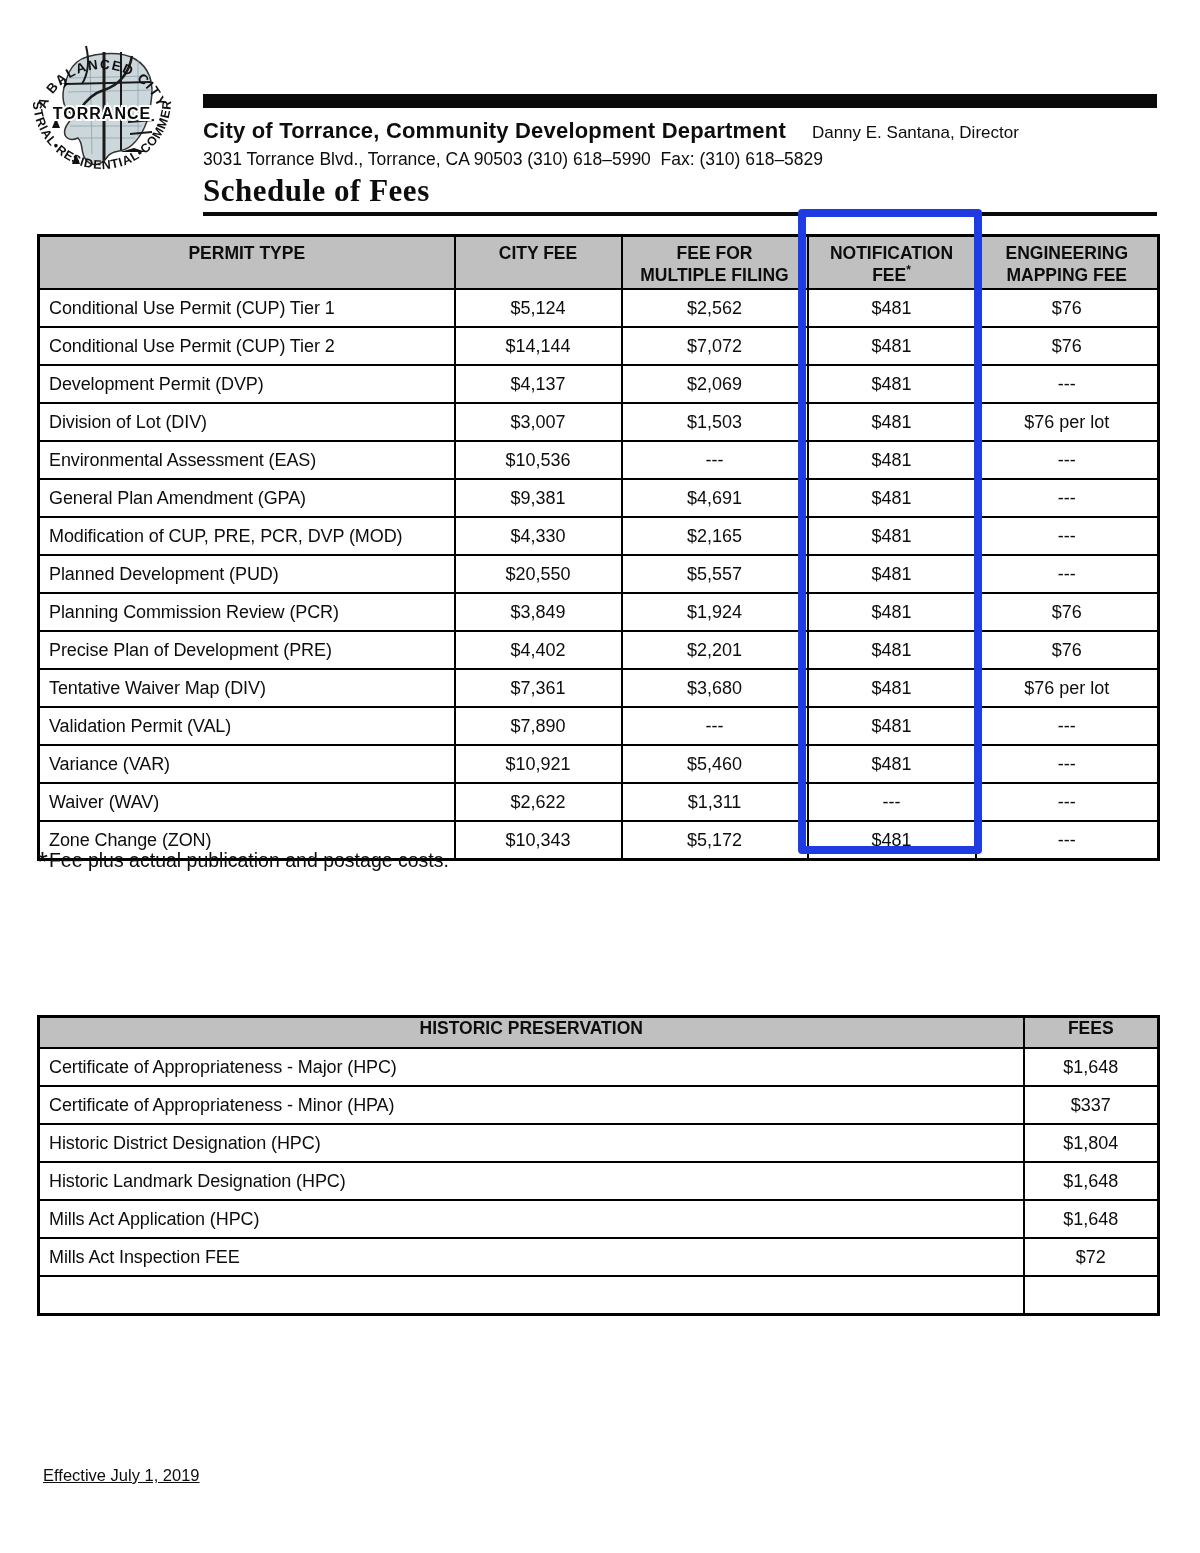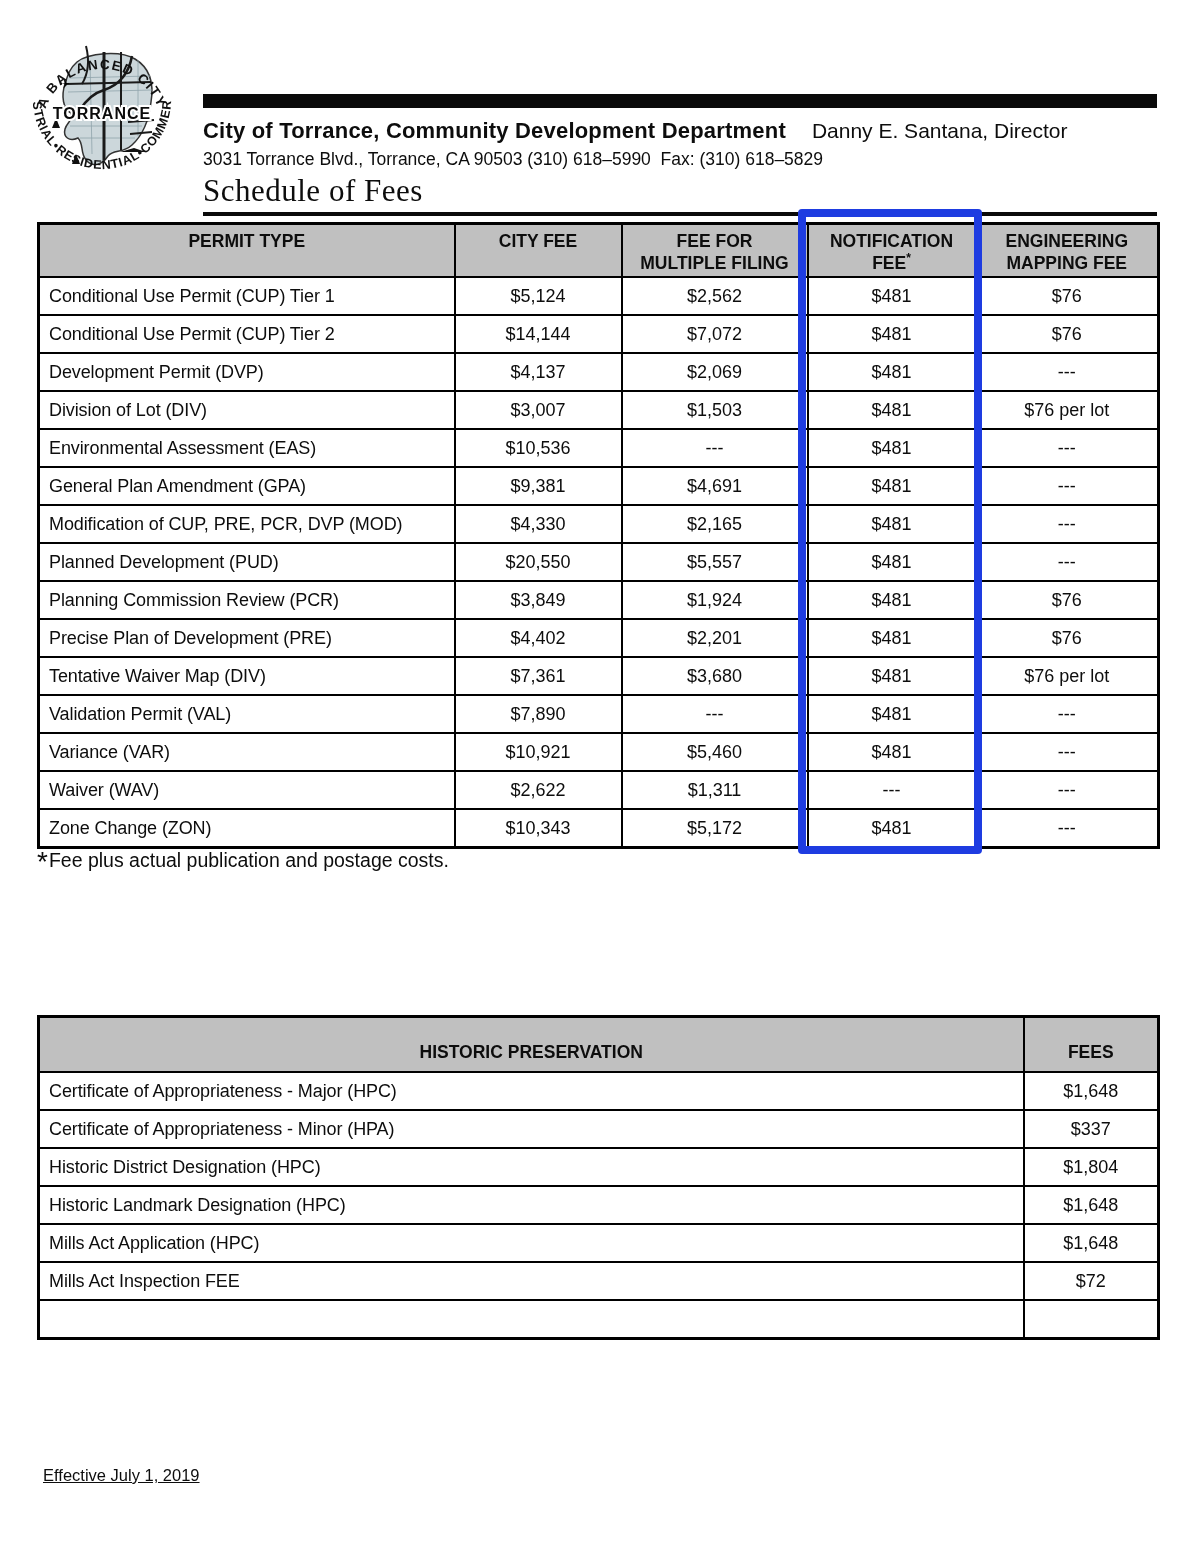--- a/index.html
+++ b/index.html
@@ -13,44 +13,44 @@
     overflow:hidden;
   }
 
   
   .logo{position:absolute;left:20px;top:26px;width:164px;height:170px;}
   .ring-text{font-family:"Liberation Sans",sans-serif;font-weight:bold;fill:#111;}
   .header-block{position:absolute;left:203px;top:46px;width:954px;margin-top:48px;}
   .top-bar{height:14px;background:#0a0a0a;margin-bottom:10px;}
   .title-line{display:flex;align-items:baseline;gap:26px;white-space:nowrap;}
   .agency{font-size:22px;font-weight:bold;letter-spacing:0.2px;}
-  .director{font-size:21px;}
+  .director{font-size:17px;}
   .address{font-size:17.5px;margin-top:5px;white-space:pre;}
   .doc-title{
     font-family:"Liberation Serif","DejaVu Serif",serif;
-    font-size:31px;font-weight:normal;letter-spacing:0.5px;
+    font-size:31px;font-weight:bold;letter-spacing:0.5px;
     margin-top:3px;padding-bottom:3px;
     border-bottom:4px solid #0a0a0a;
   }
 
   
   .tbl{border-collapse:collapse;table-layout:fixed;width:1120px;border:3px solid #000;}
   .tbl th,.tbl td{border:2px solid #000;overflow:hidden;}
   .tbl th{
     background:var(--hdr,#c0c0c0);
     font-size:17.5px;font-weight:bold;text-align:center;vertical-align:top;
     padding-top:6px;line-height:1.25;height:44px;
   }
   .tbl th sup{font-size:12px;vertical-align:super;line-height:0;}
   .tbl td{height:34px;font-size:18px;background:#fff;}
   .tbl td.label{text-align:left;padding-left:9px;letter-spacing:-0.1px;}
   .tbl td.num{text-align:center;}
-  .fees-wrap{position:absolute;left:37px;top:222px;}
+  .fees-wrap{position:absolute;left:37px;top:234px;}
   .historic-wrap{position:absolute;left:37px;top:1015px;}
-  .historic-wrap .tbl th{height:28px;padding-top:24px;}
+  .historic-wrap .tbl th{height:28px;padding-top:0;}
 
   
   .hl-rect{
     position:absolute;left:798px;top:209px;width:184px;height:645px;
     border:8px solid var(--hl,#1e3ce1);
     border-radius:4px;
     box-sizing:border-box;
     pointer-events:none;
   }
 

